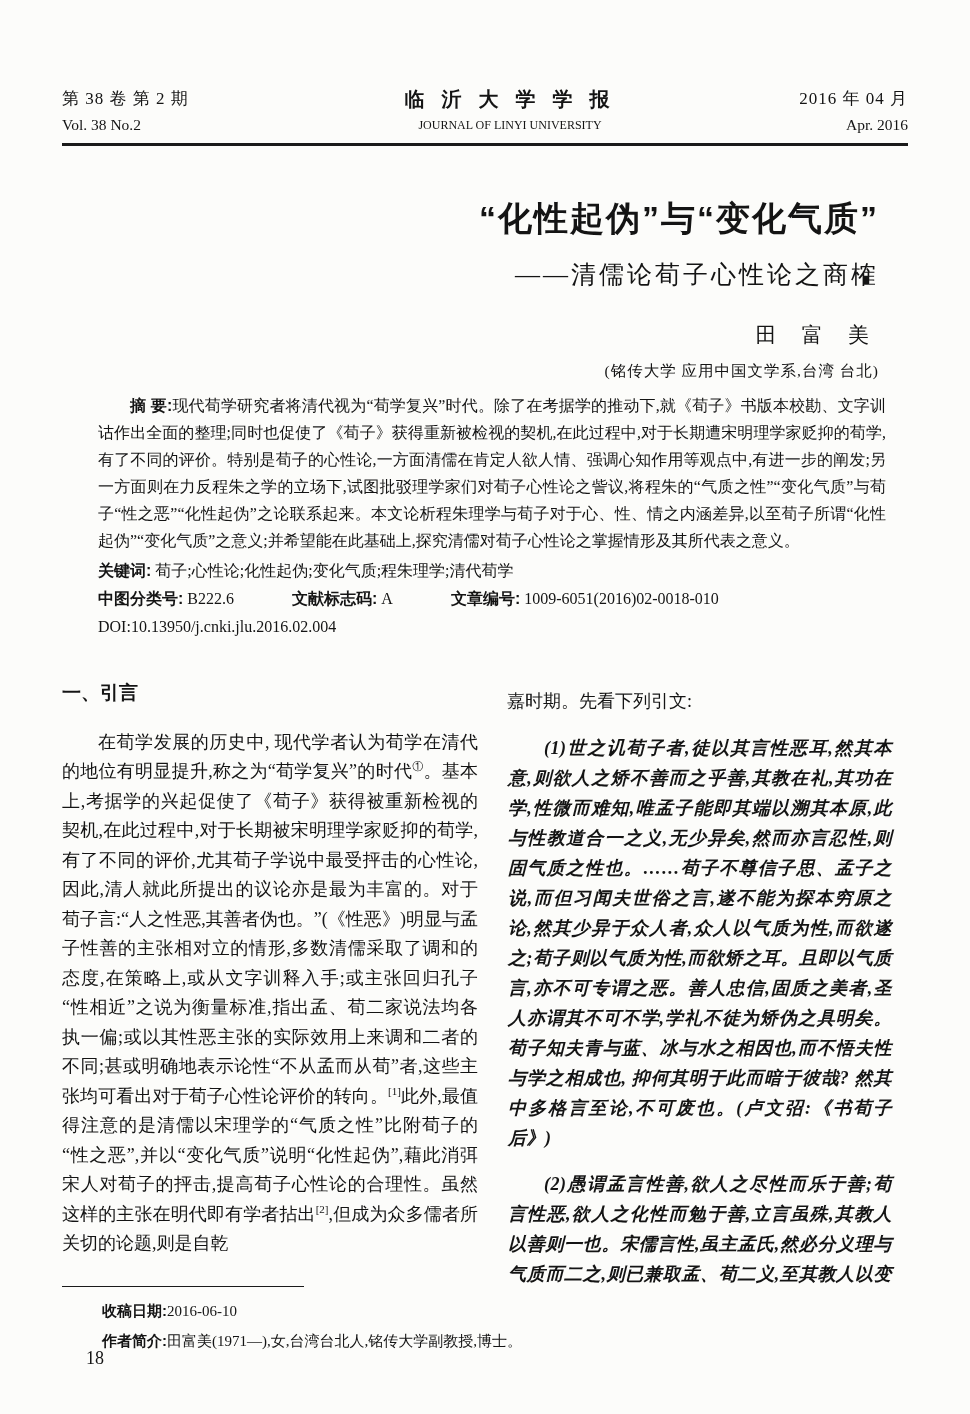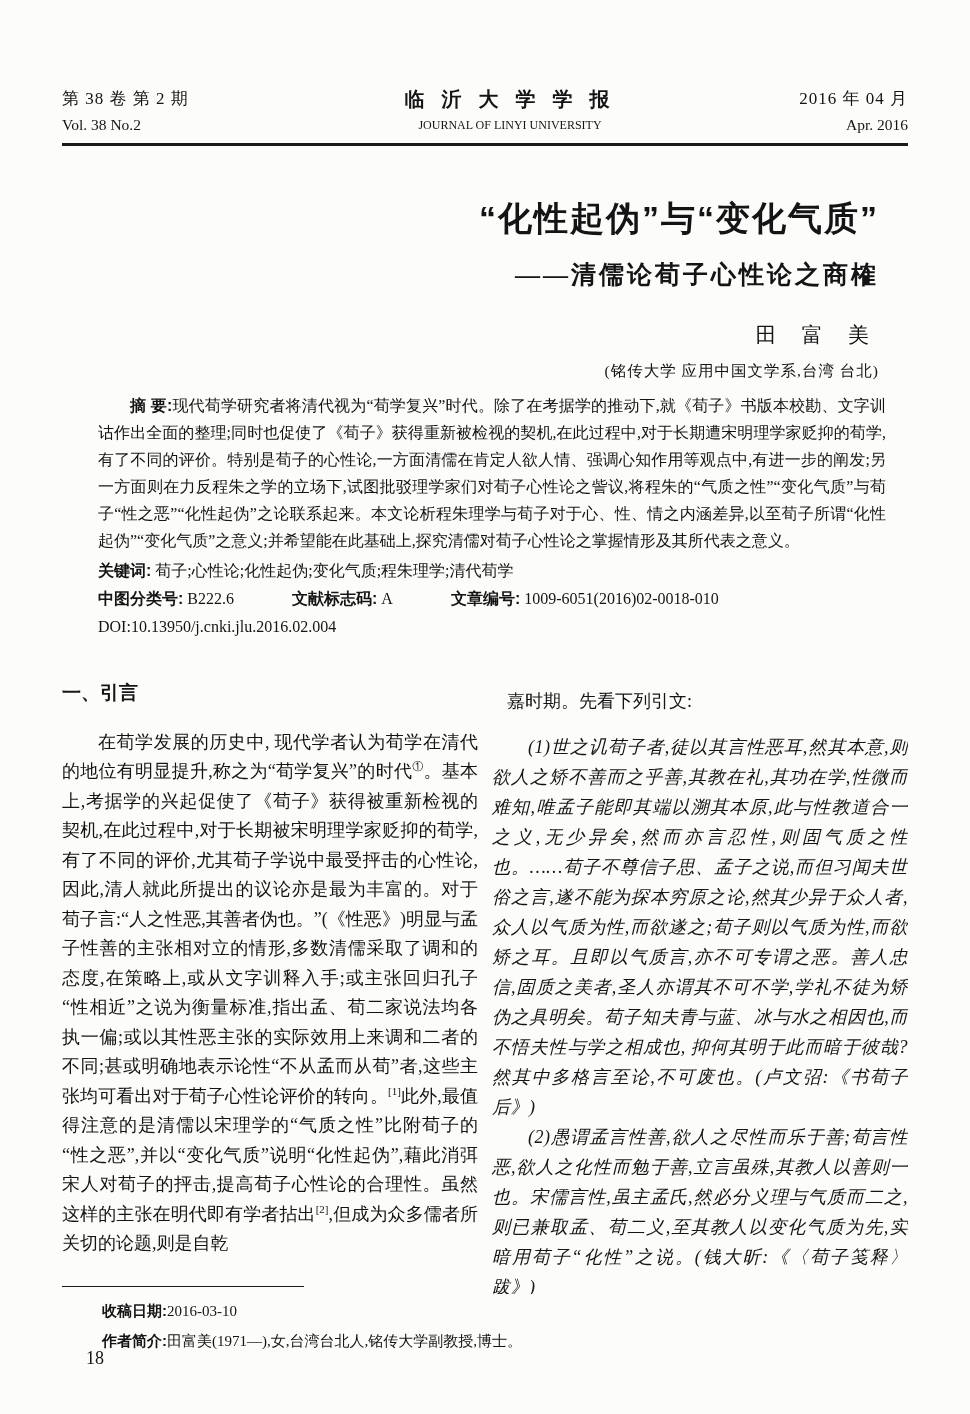--- a/index.html
+++ b/index.html
@@ -24,21 +24,21 @@
   .hdr-en{font-size:15.5px;}
   .hdr-center .hdr-en{font-size:12px;}
   .header-rule{
     top:143px;left:62px;width:846px;height:0;
     border-top:3.5px solid #1a1a1a;
   }
   
   .title-block{top:196px;left:0;width:850px;text-align:right;margin-left:29px;}
   .art-title{font-size:34px;font-weight:800;letter-spacing:2px;
     font-family:"Liberation Sans","DejaVu Sans",sans-serif;}
-  .art-subtitle{margin-top:16px;font-size:25px;font-weight:700;letter-spacing:3px;}
+  .art-subtitle{margin-top:16px;font-size:25px;font-weight:400;letter-spacing:3px;}
   .art-author{margin-top:30px;font-size:21px;letter-spacing:10px;}
   .art-affil{margin-top:12px;font-size:15.5px;letter-spacing:1px;}
   
   .abstract-block{top:392px;left:98px;width:788px;font-size:16px;line-height:27px;}
   .abstract-p{margin:0;text-align:justify;text-indent:2em;}
   .label{font-family:"Liberation Sans","DejaVu Sans",sans-serif;font-weight:700;}
   .kw-line{margin:3px 0 0 0;}
   .class-line{margin:1px 0 0 0;}
   .class-line .pair{display:inline-block;margin-right:58px;}
   .class-line .pair:last-child{margin-right:12px;}
@@ -49,21 +49,21 @@
     display:flex;gap:14px;overflow:hidden;justify-content:space-between;
   }
   .col{width:416px;font-size:18px;line-height:29.5px;text-align:justify;}
   .sec-heading{
     font-family:"Liberation Sans","DejaVu Sans",sans-serif;
     font-size:19px;font-weight:700;margin:6px 0 20px 0;text-align:left;
   }
   .para{margin:0;text-indent:2em;font-family:Liberation Serif, serif;}
   sup{font-size:11px;line-height:0;}
   .lead-line{margin:15px;text-indent:0;}
-  .quote{margin:0;text-indent:2em;font-style:italic;letter-spacing:0.5px;line-height:30px;}
+  .quote{margin:16px;text-indent:2em;font-style:italic;letter-spacing:0.5px;line-height:30px;font-weight:bold;}
   
   .footnote-rule{top:1286px;left:62px;width:242px;height:0;border-top:1.5px solid #1a1a1a;}
   .footer-block{top:1296px;left:102px;width:760px;font-size:15px;line-height:29px;}
   .footer-line{margin:0;}
   .page-number{top:1348px;left:86px;font-size:18px;}
 </style>
 </head>
 <body>
 
 <div class="abs journal-header">
@@ -104,16 +104,16 @@
   <div class="col">
     <p class="lead-line">嘉时期。先看下列引文:</p>
     <p class="quote">(1)世之讥荀子者,徒以其言性恶耳,然其本意,则欲人之矫不善而之乎善,其教在礼,其功在学,性微而难知,唯孟子能即其端以溯其本原,此与性教道合一之义,无少异矣,然而亦言忍性,则固气质之性也。……荀子不尊信子思、孟子之说,而但习闻夫世俗之言,遂不能为探本穷原之论,然其少异于众人者,众人以气质为性,而欲遂之;荀子则以气质为性,而欲矫之耳。且即以气质言,亦不可专谓之恶。善人忠信,固质之美者,圣人亦谓其不可不学,学礼不徒为矫伪之具明矣。荀子知夫青与蓝、冰与水之相因也,而不悟夫性与学之相成也, 抑何其明于此而暗于彼哉? 然其中多格言至论,不可废也。(卢文弨:《书荀子后》)</p>
     <p class="quote">(2)愚谓孟言性善,欲人之尽性而乐于善;荀言性恶,欲人之化性而勉于善,立言虽殊,其教人以善则一也。宋儒言性,虽主孟氏,然必分义理与气质而二之,则已兼取孟、荀二义,至其教人以变化气质为先,实暗用荀子“化性”之说。(钱大昕:《〈荀子笺释〉跋》)</p>
     <p class="quote">(3)人之为人,舍气禀气质,将以何者谓之人</p>
   </div>
 </div>
 
 <div class="abs footnote-rule"></div>
 <div class="abs footer-block">
-  <p class="footer-line"><span class="label">收稿日期:</span><span>2016-03-10</span></p>
+  <p class="footer-line"><span class="label">收稿日期:</span><span>2016-06-10</span></p>
   <p class="footer-line"><span class="label">作者简介:</span><span>田富美(1971—),女,台湾台北人,铭传大学副教授,博士。</span></p>
 </div>
 <div class="abs page-number">18</div>
 
 </body></html>

